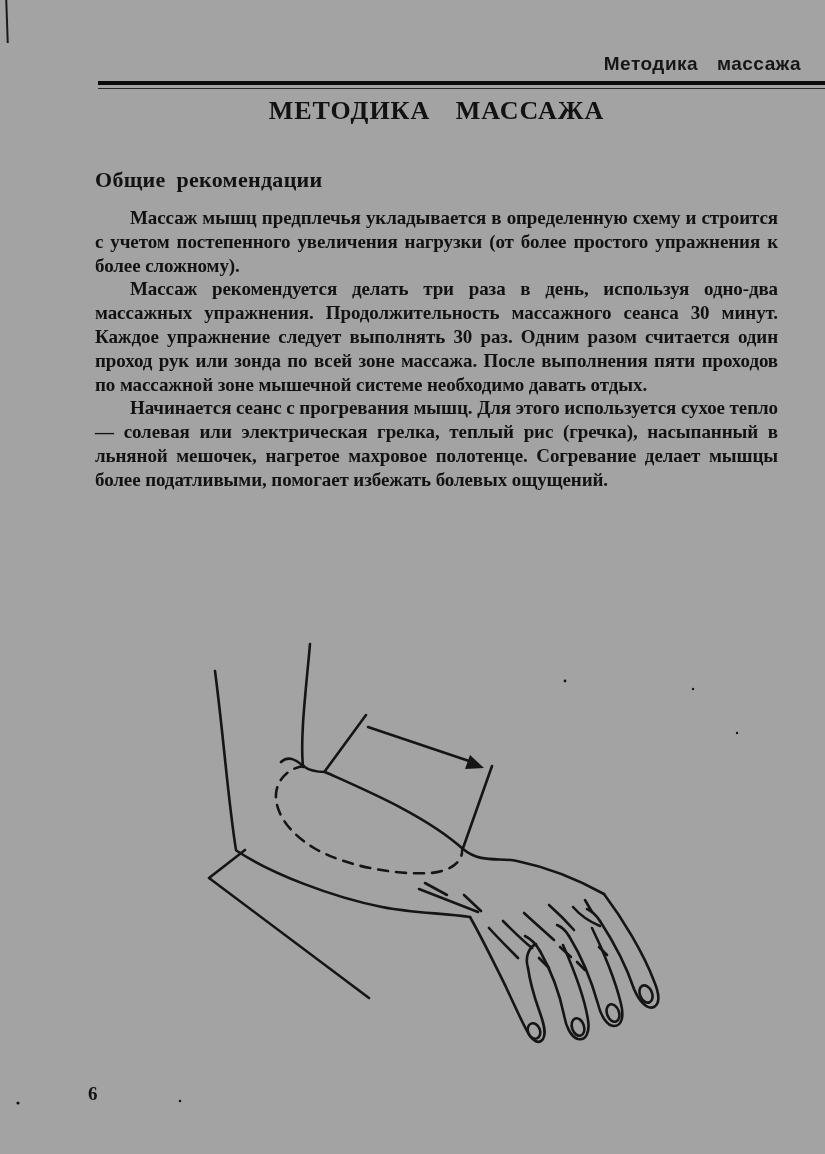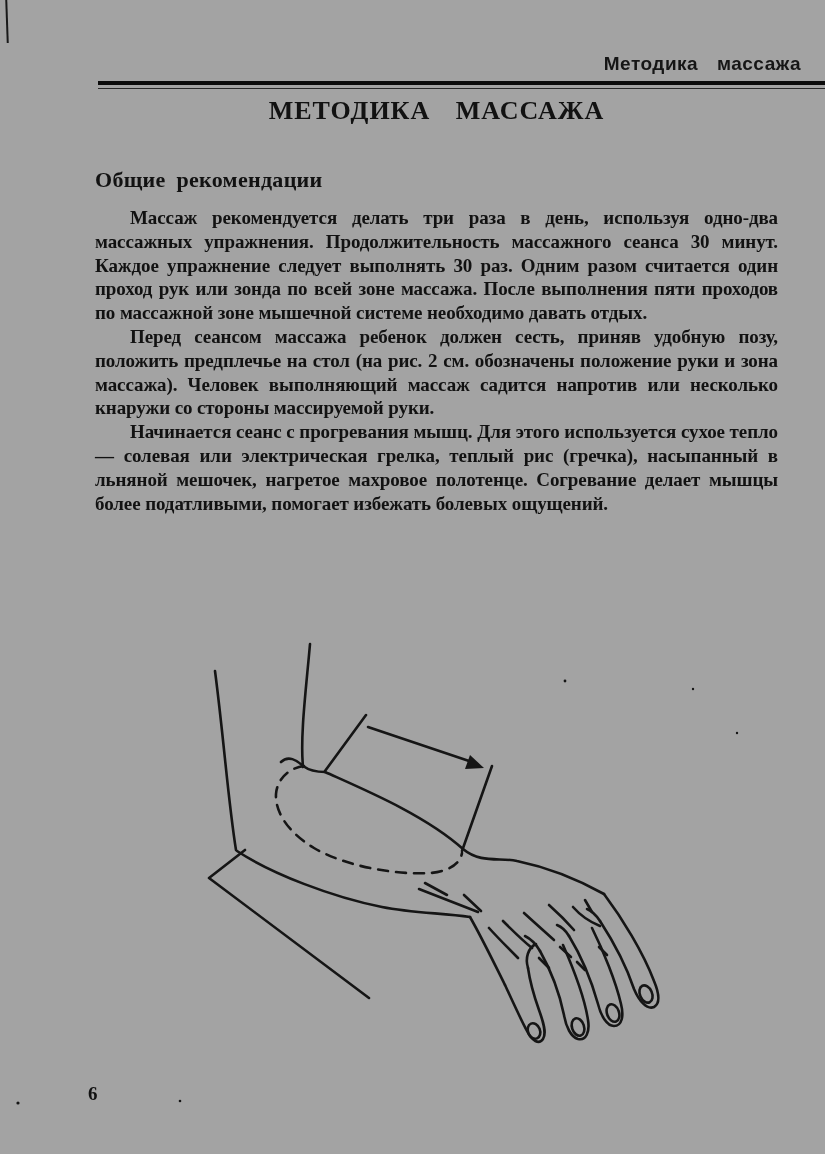--- a/index.html
+++ b/index.html
@@ -84,22 +84,22 @@
   <div class="artifact-right"></div>
   <div class="artifact-right-dots"></div>
 
   <div class="running-header">Методика массажа</div>
   <div class="header-rule"></div>
 
   <h1 class="page-title">МЕТОДИКА МАССАЖА</h1>
   <h2 class="section-heading">Общие рекомендации</h2>
 
   <div class="body-text">
+    <p>Массаж мышц предплечья укладывается в определенную схему и строится с учетом постепенного увеличения нагрузки (от более простого упражнения к более сложному).</p>
     <p>Массаж рекомендуется делать три раза в день, используя одно-два массажных упражнения. Продолжительность массажного сеанса 30 минут. Каждое упражнение следует выполнять 30 раз. Одним разом считается один проход рук или зонда по всей зоне массажа. После выполнения пяти проходов по массажной зоне мышечной системе необходимо давать отдых.</p>
-    <p>Перед сеансом массажа ребенок должен сесть, приняв удобную позу, положить предплечье на стол (на рис. 2 см. обозначены положение руки и зона массажа). Человек выполняющий массаж садится напротив или несколько кнаружи со стороны массируемой руки.</p>
     <p>Начинается сеанс с прогревания мышц. Для этого используется сухое тепло — солевая или электрическая грелка, теплый рис (гречка), насыпанный в льняной мешочек, нагретое махровое полотенце. Согревание делает мышцы более податливыми, помогает избежать болевых ощущений.</p>
   </div>
 
   <svg class="figure-svg" width="825" height="1154" viewBox="0 0 825 1154" aria-hidden="true">
     <g fill="none" stroke="#151515" stroke-width="2.6" stroke-linecap="round" stroke-linejoin="round">
 
       <path d="M 215 671 C 224 740 228 800 236 850"></path>
       <path d="M 310 644 C 306 690 300 736 303 767"></path>
 
       <path d="M 281 762 C 288 755 297 760 303 766 C 310 771 317 772 325 772"></path>

